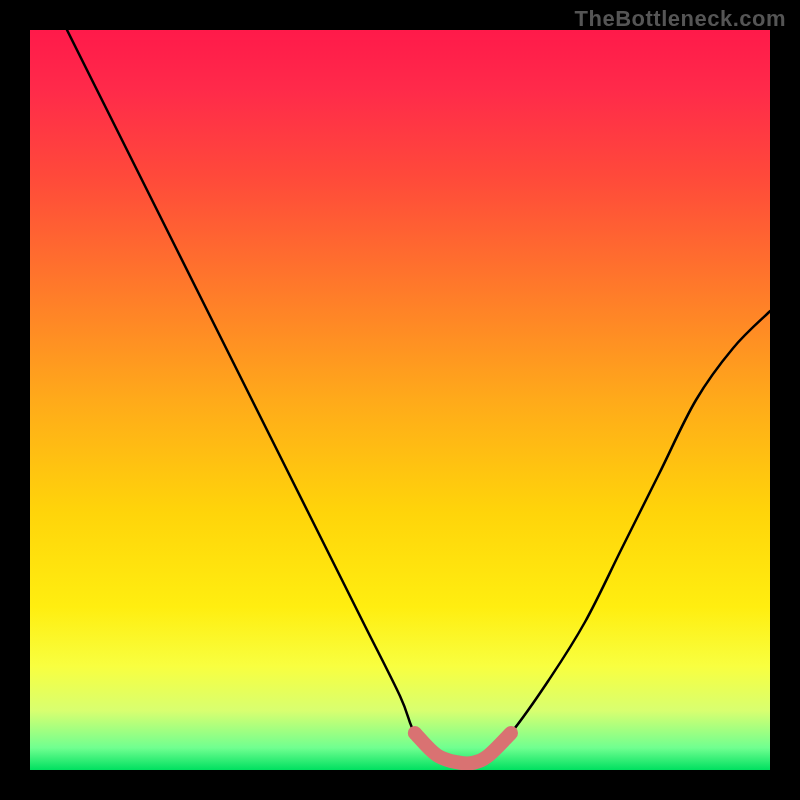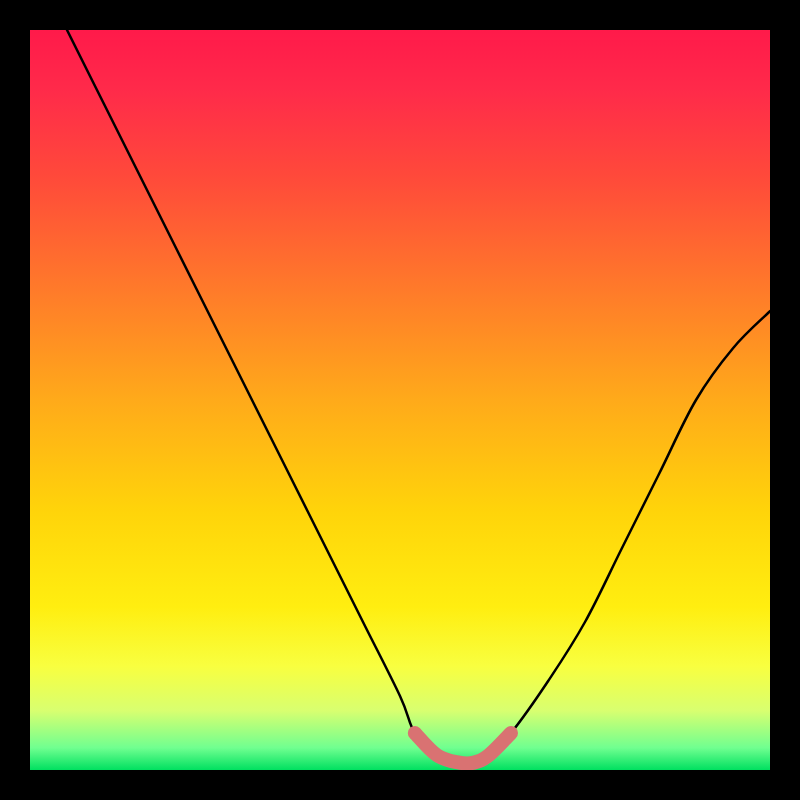--- a/index.html
+++ b/index.html
@@ -49,20 +49,21 @@
   svg.curve {
     position: absolute;
     inset: 0;
     width: 100%;
     height: 100%;
   }
 </style>
 </head>
 <body>
 <div class="container">
+  <div class="watermark">TheBottleneck.com</div>
   <div class="plot-area">
     <div class="gradient"></div>
     <svg class="curve" viewBox="0 0 740 740" preserveAspectRatio="none">
       <path id="black-curve" fill="none" stroke="#000" stroke-width="2.5" stroke-linecap="round" d="M 37 0 C 43.66 13.32, 60.68 47.36, 74 74 C 87.32 100.64, 97.68 121.36, 111 148 C 124.32 174.64, 134.68 195.36, 148 222 C 161.32 248.64, 171.68 269.36, 185 296 C 198.32 322.64, 208.68 343.36, 222 370 C 235.32 396.64, 245.68 417.36, 259 444 C 272.32 470.64, 282.68 491.36, 296 518 C 309.32 544.64, 319.68 565.36, 333 592 C 346.32 618.64, 360.676 646.02, 370 666 C 379.324 685.98, 378.14 692.3439999999999, 384.8 703 C 391.46000000000004 713.6560000000001, 399.00800000000004 719.8720000000001, 407.00000000000006 725.2 C 414.9920000000001 730.528, 422.54 731.268, 429.2 732.6 C 435.85999999999996 733.932, 438.67199999999997 733.932, 444 732.6 C 449.32800000000003 731.268, 452.14 730.528, 458.8 725.2 C 465.46000000000004 719.8720000000001, 470.344 716.32, 481 703 C 491.656 689.68, 504.68 671.1800000000001, 518 651.2 C 531.32 631.22, 541.68 615.976, 555 592 C 568.32 568.024, 578.68 544.64, 592 518 C 605.32 491.36, 615.68 470.64, 629 444 C 642.32 417.36, 652.68 392.644, 666 370 C 679.32 347.356, 689.68 334.184, 703 318.20000000000005 C 716.32 302.21600000000007, 733.34 287.86, 740 281.2"></path>
       <path id="pink-segment" fill="none" stroke="#d97272" stroke-width="14" stroke-linecap="round" d="M 384.8 703 C 388.796 706.996, 399.00800000000004 719.8720000000001, 407.00000000000006 725.2 C 414.9920000000001 730.528, 422.54 731.268, 429.2 732.6 C 435.85999999999996 733.932, 438.67199999999997 733.932, 444 732.6 C 449.32800000000003 731.268, 452.14 730.528, 458.8 725.2 C 465.46000000000004 719.8720000000001, 477.004 706.996, 481 703"></path>
     </svg>
   </div>
 </div>
 
 </body></html>

